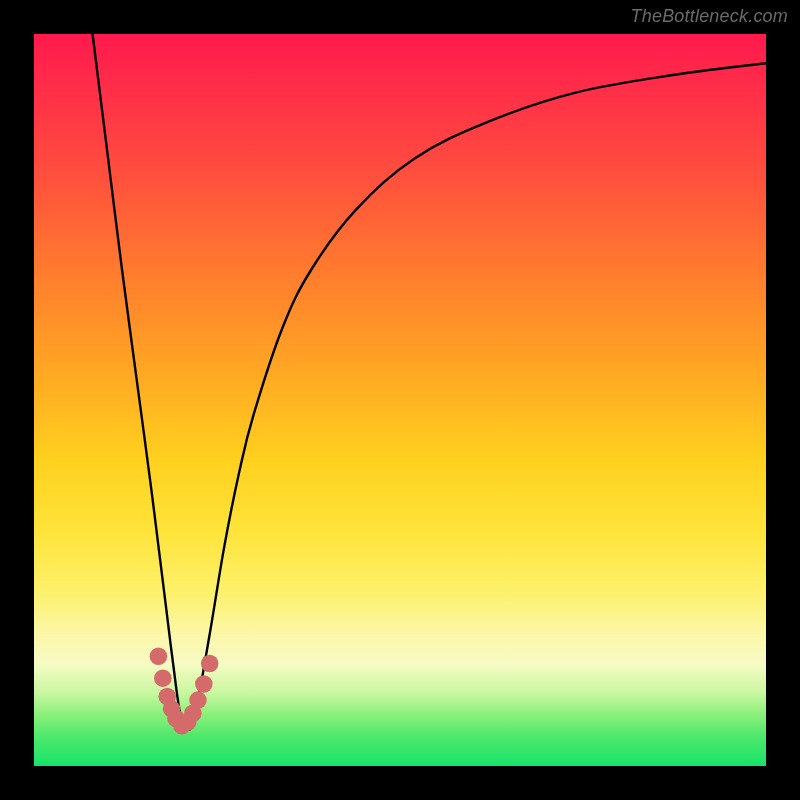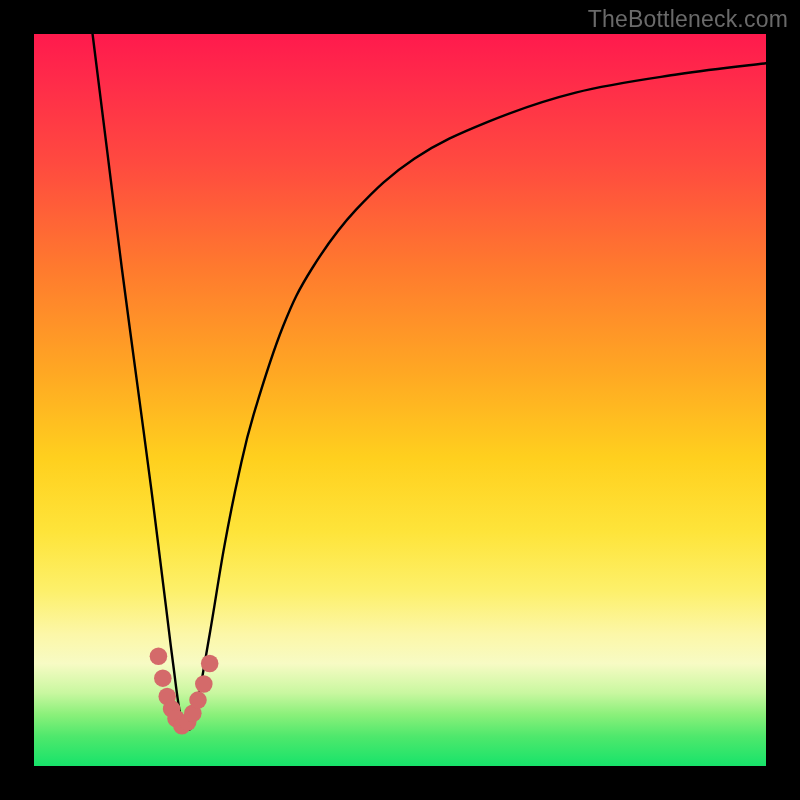--- a/index.html
+++ b/index.html
@@ -42,24 +42,25 @@
       #8af07a 93%,
       #4ee86c 96%,
       #17e36a 100%
     );
   }
   .watermark {
     position: absolute;
     top: 6px;
     right: 12px;
     color: #6a6a6a;
-    font-size: 23px;
+    font-size: 18px;
     font-weight: 500;
     letter-spacing: 0.2px;
     user-select: none;
+    font-style: italic;
   }
   svg.curve-layer {
     position: absolute;
     left: 0;
     top: 0;
     width: 732px;
     height: 732px;
     overflow: visible;
   }
 </style>

